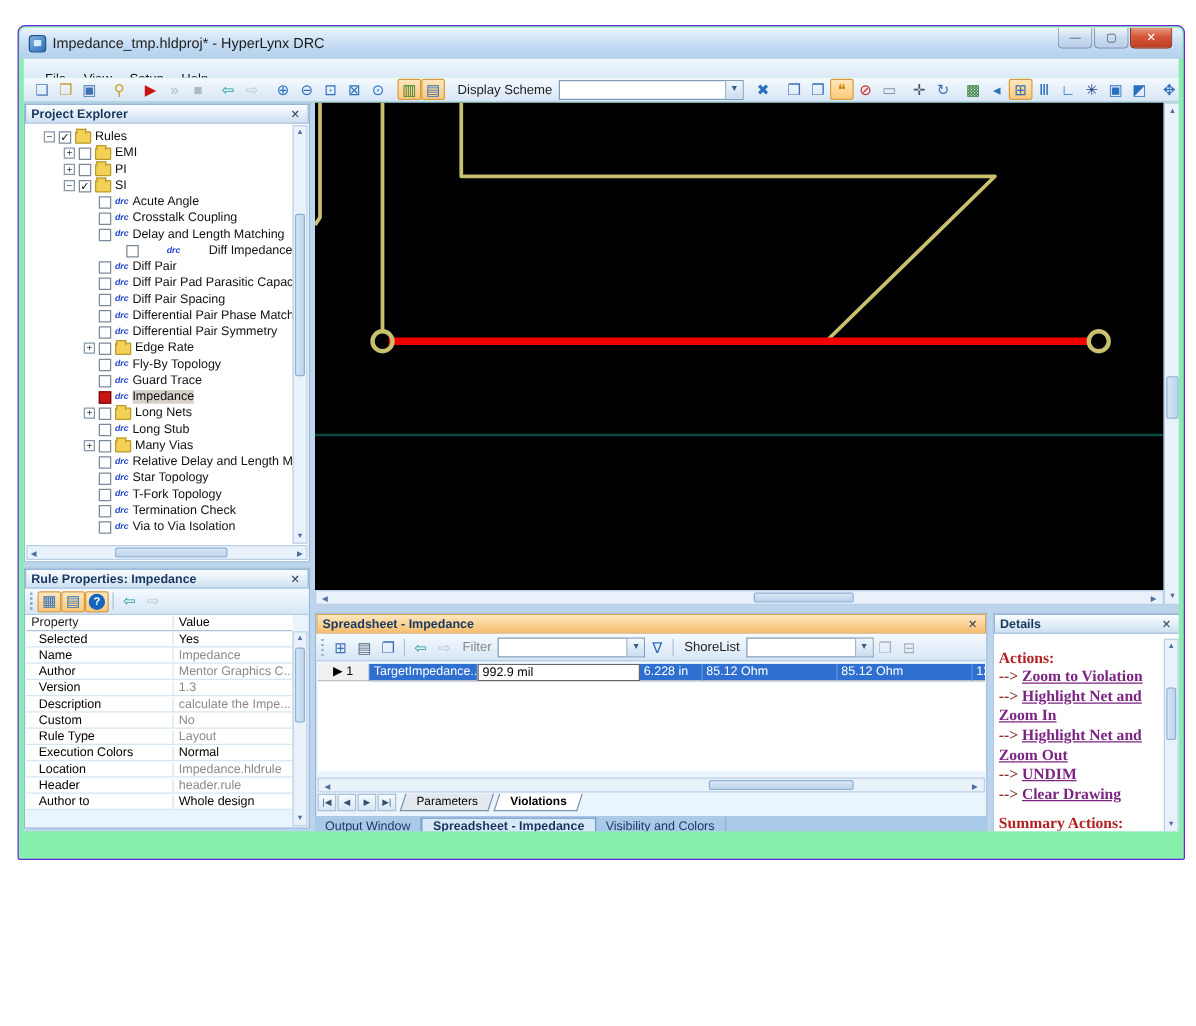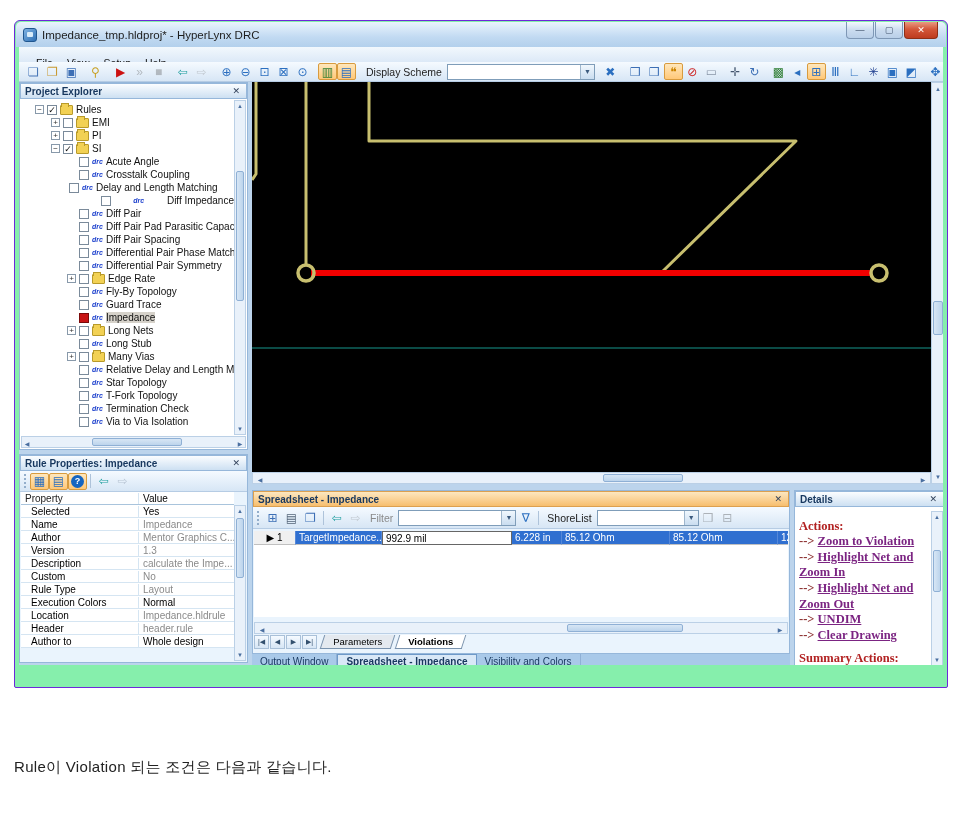--- a/index.html
+++ b/index.html
@@ -267,21 +267,21 @@
               <span class="tcheck"></span>
               <span class="tdrc">drc</span>
               <span>Acute Angle</span>
             </div>
             <div class="trow" style="padding-left: 46px;">
               <span class="texp none"></span>
               <span class="tcheck"></span>
               <span class="tdrc">drc</span>
               <span>Crosstalk Coupling</span>
             </div>
-            <div class="trow" style="padding-left: 36px;">
+            <div class="trow" style="padding-left: 46px;">
               <span class="texp none"></span>
               <span class="tcheck"></span>
               <span class="tdrc">drc</span>
               <span>Delay and Length Matching</span>
             </div>
             <div class="trow" style="padding-left: 48px; justify-content: space-between;">
               <span class="texp none"></span>
               <span class="tcheck"></span>
               <span class="tdrc">drc</span>
               <span>Diff Impedance</span>
@@ -577,14 +577,13 @@
           <span class="arr" style="bottom:2px;">▼</span>
           <div class="thumb" style="top:38px;height:42px;left:1px;right:1px;"></div>
         </div>
       </div>
 
     </div>
 
 
   </div>
 
-  <div class="caption">Rule이 Violation 되는 조건은 다음과 같습니다.</div>
 </div>
 
 </body></html>

